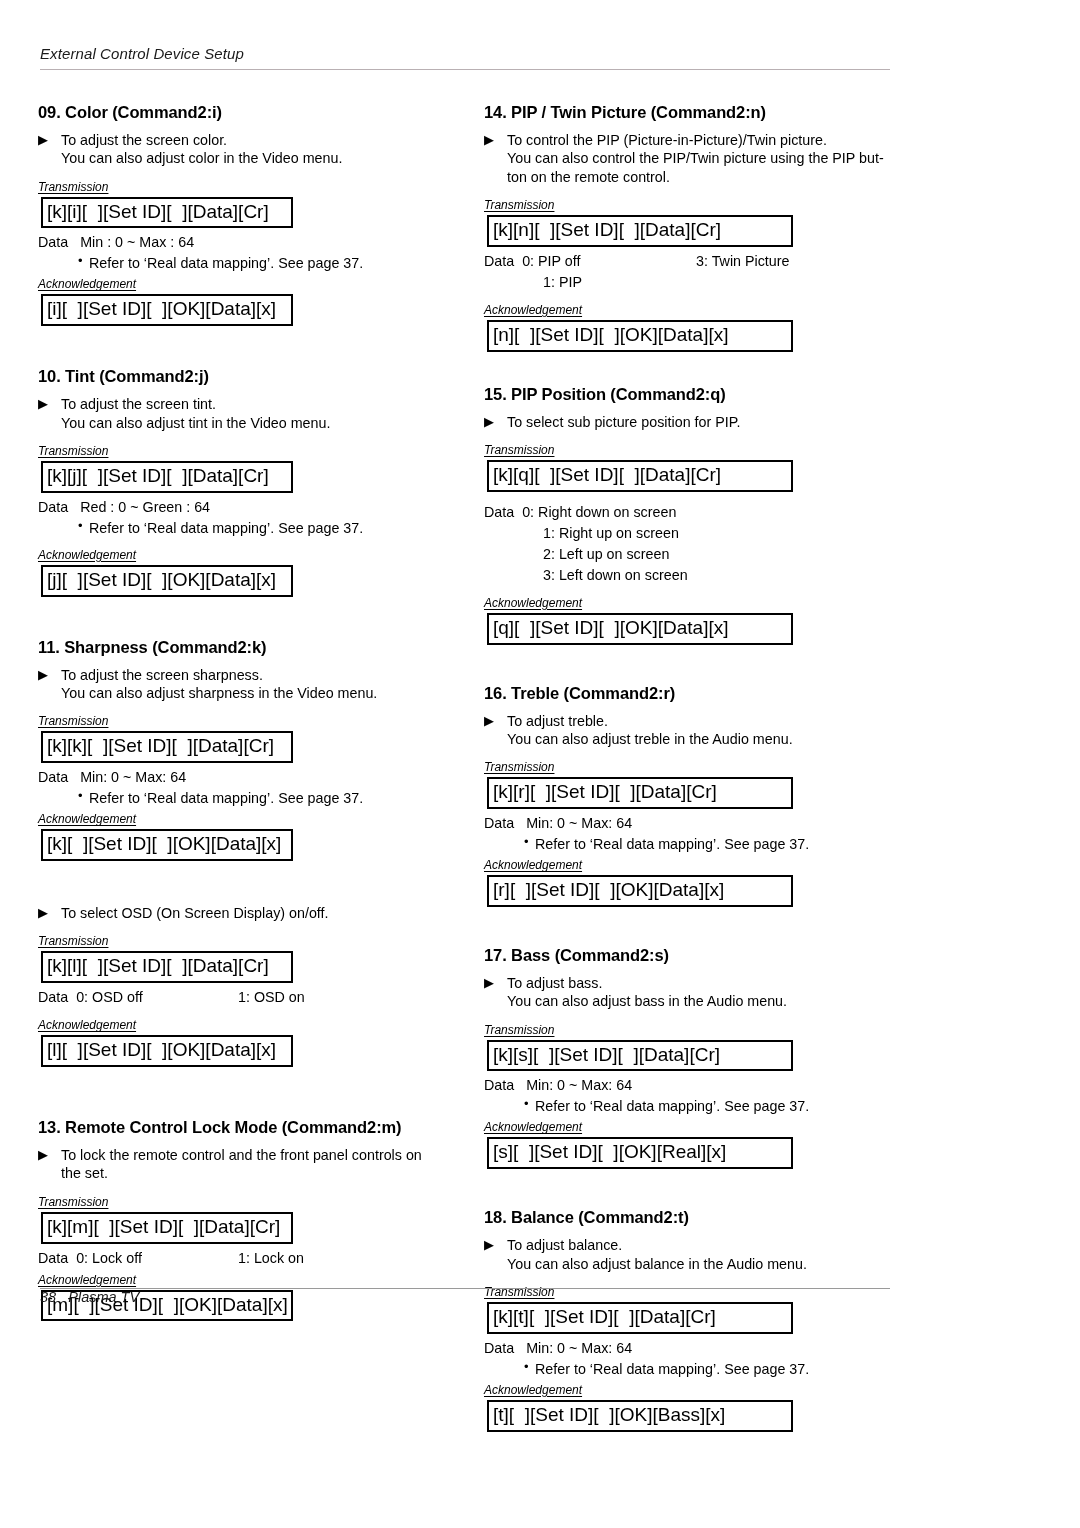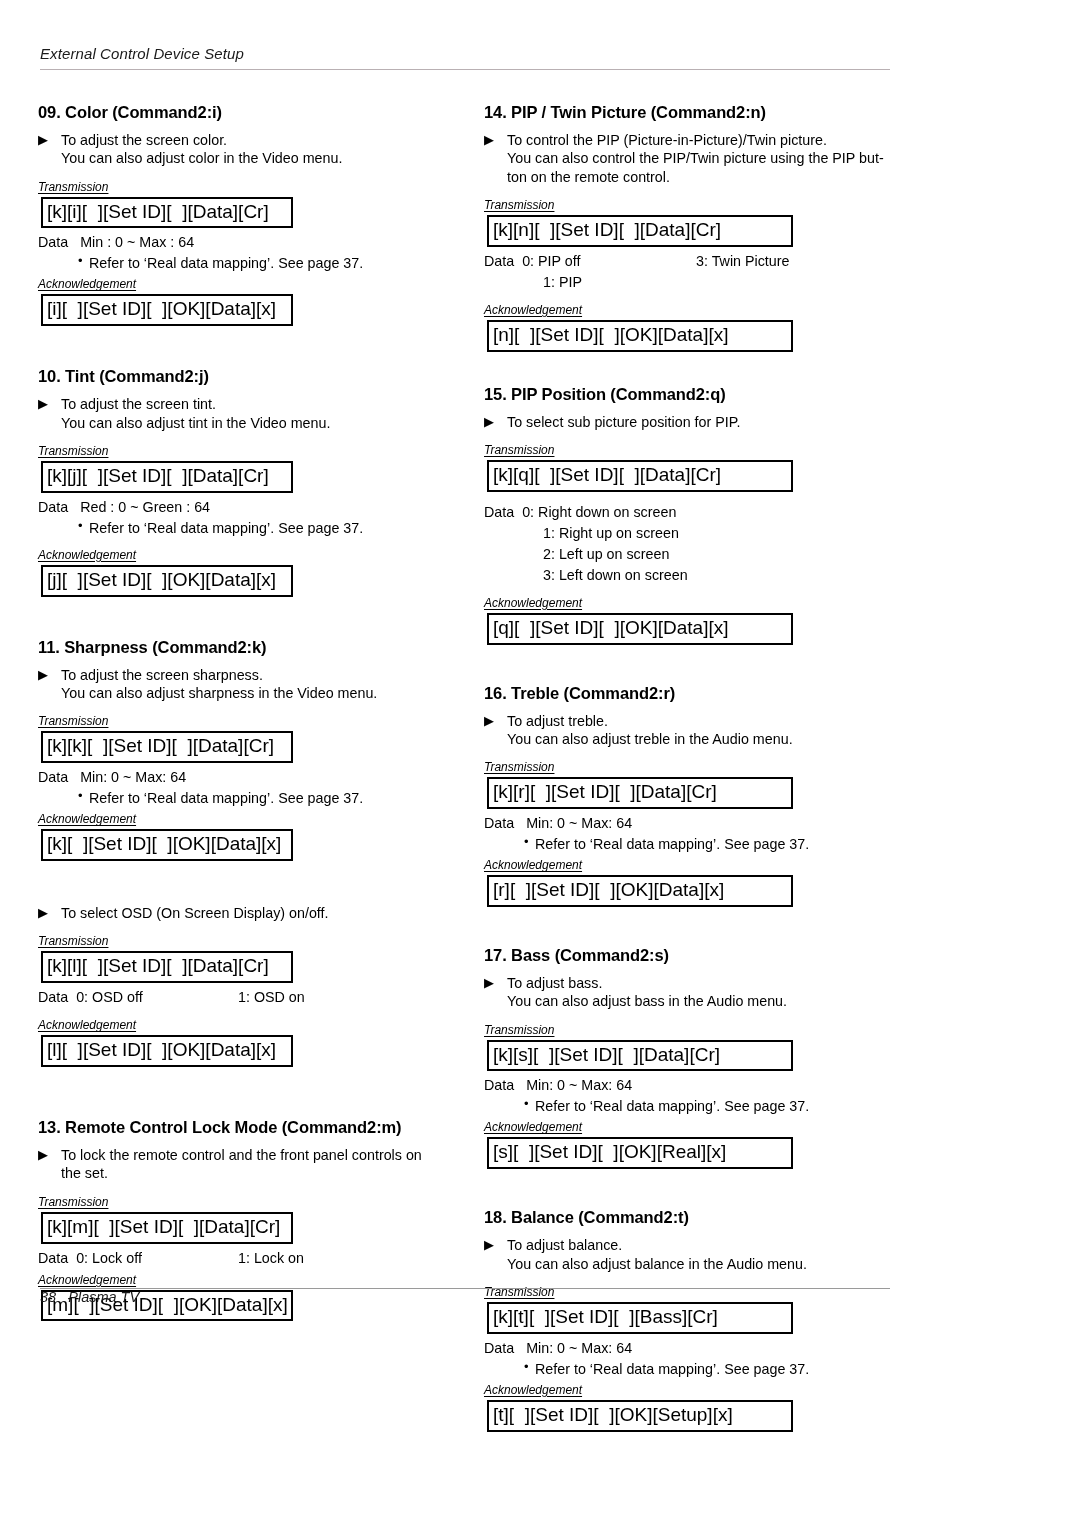--- a/index.html
+++ b/index.html
@@ -339,25 +339,25 @@
     <div class="gap-sm"></div>
 
     <div class="section">
       <h2 class="sec-title">18. Balance (Command2:t)</h2>
       <p class="desc">
         <span class="tri">▶</span>
         <span>To adjust balance.</span>
         <span class="l2">You can also adjust balance in the Audio menu.</span>
       </p>
       <div class="label-ul">Transmission</div>
-      <div class="cmdbox">[k][t][  ][Set ID][  ][Bass][Cr]</div>
+      <div class="cmdbox">[k][t][  ][Set ID][  ][Data][Cr]</div>
       <div class="dataline"><span>Data</span>&nbsp;&nbsp;&nbsp;<span>Min: 0 ~ Max: 64</span></div>
       <div class="refline"><span class="dot">•</span><span>Refer to ‘Real data mapping’. See page 37.</span></div>
       <div class="label-ul">Acknowledgement</div>
-      <div class="cmdbox">[t][  ][Set ID][  ][OK][Setup][x]</div>
+      <div class="cmdbox">[t][  ][Set ID][  ][OK][Bass][x]</div>
     </div>
 
   </div>
 
   <div class="footer">
     <div class="footer-rule"></div>
     <div class="footer-text"><span>38</span>&nbsp;&nbsp;&nbsp;<span>Plasma TV</span></div>
   </div>
 
 </div>

